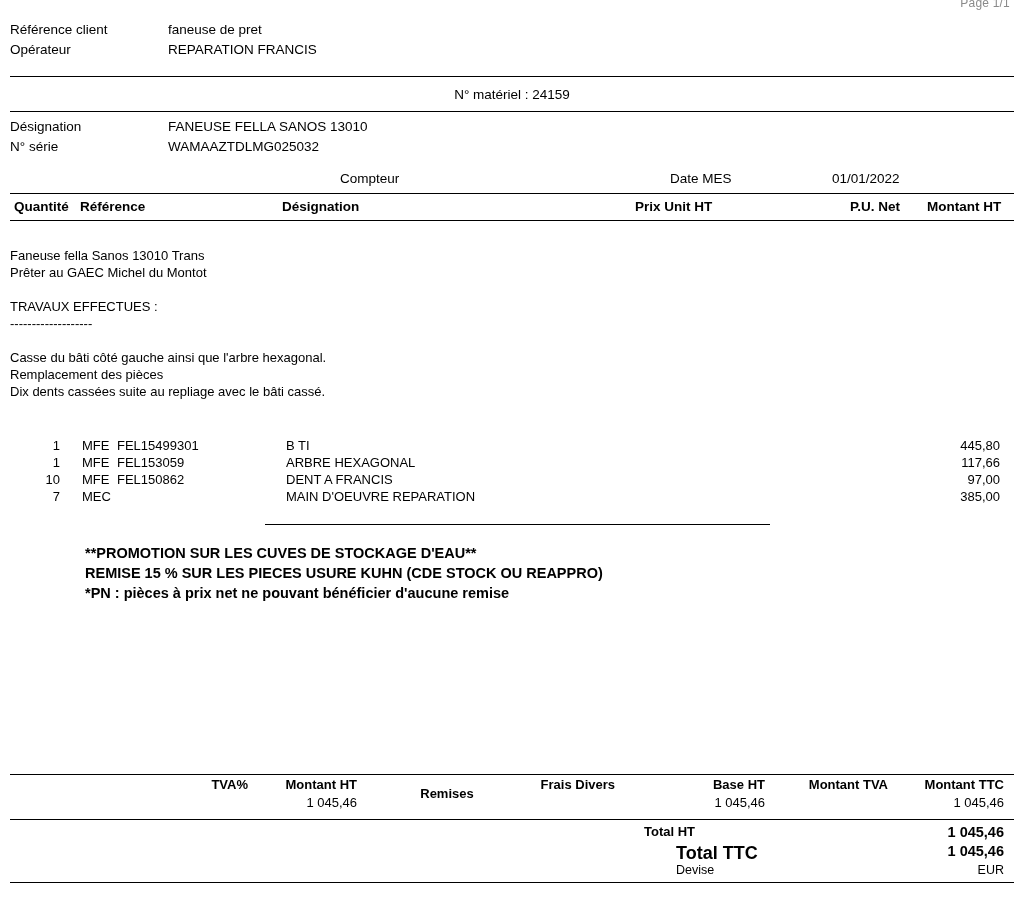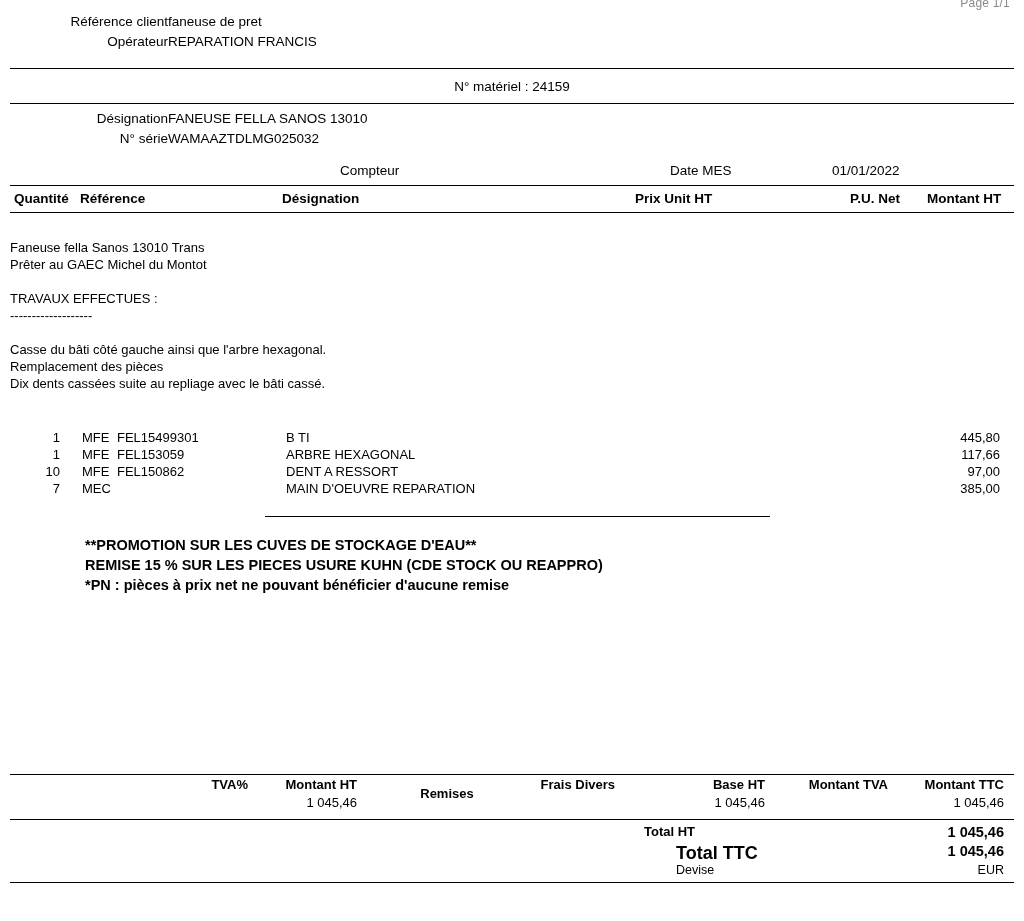--- a/index.html
+++ b/index.html
@@ -13,21 +13,21 @@
     font-family: "Liberation Sans", sans-serif;
     color: #000000;
     position: relative;
     overflow: hidden;
   }
   .page {
     position: relative;
     width: 1024px;
     height: 921px;
     box-sizing: border-box;
-    padding: 0 10px;
+    padding: 8px 10px;
   }
   .pagenum {
     position: absolute;
     top: -4px;
     right: 14px;
     font-size: 12px;
     color: #8a8a8a;
     letter-spacing: 0.2px;
   }
 
@@ -41,21 +41,21 @@
   .val {
     font-size: 13.5px;
   }
 
   .hdr-block {
     padding-top: 14px;
   }
   .hdr-block .row {
     height: 20px;
   }
-  .col-lbl { width: 158px; flex: 0 0 158px; text-align: right; }
+  .col-lbl { width: 158px; flex: 0 0 158px; }
 
   hr.rule {
     border: none;
     border-top: 1.4px solid #000;
     margin: 0;
   }
 
   .mat-band {
     height: 34px;
     display: flex;
@@ -257,21 +257,21 @@
       <span class="l-qte">1</span>
       <span class="l-mag">MFE</span>
       <span class="l-ref">FEL153059</span>
       <span class="l-des">ARBRE HEXAGONAL</span>
       <span class="l-mont">117,66</span>
     </div>
     <div class="line">
       <span class="l-qte">10</span>
       <span class="l-mag">MFE</span>
       <span class="l-ref">FEL150862</span>
-      <span class="l-des">DENT A RESSORT</span>
+      <span class="l-des">DENT A FRANCIS</span>
       <span class="l-mont">97,00</span>
     </div>
     <div class="line">
       <span class="l-qte">7</span>
       <span class="l-mag">MEC</span>
       <span class="l-ref"></span>
       <span class="l-des">MAIN D'OEUVRE REPARATION</span>
       <span class="l-mont">385,00</span>
     </div>
   </div>

